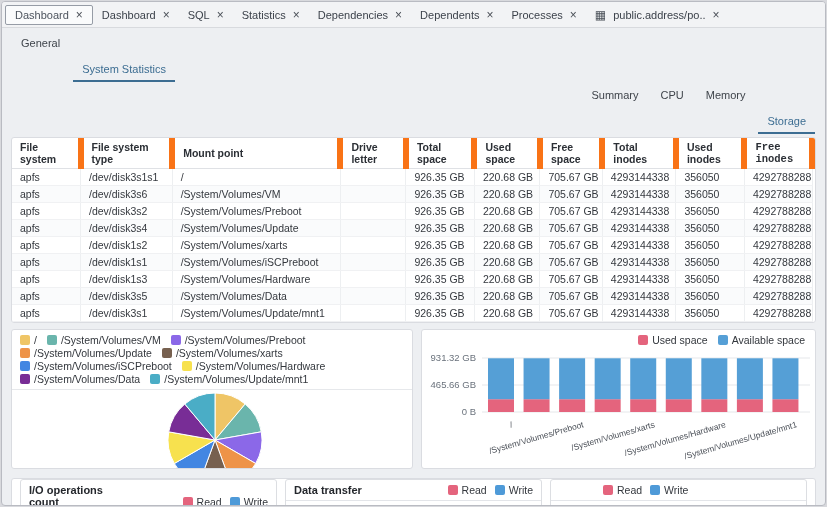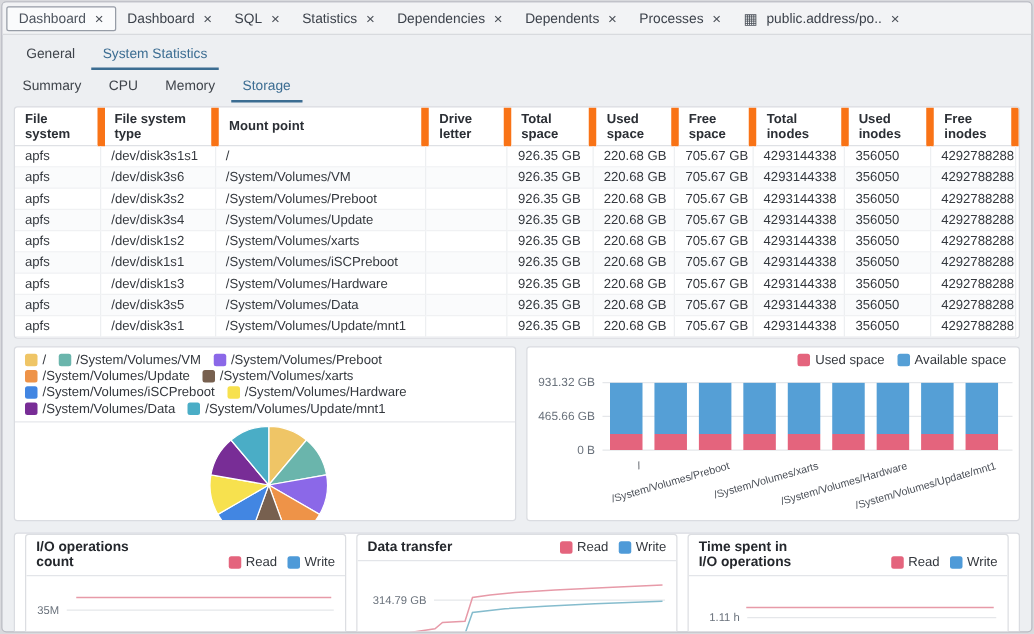--- a/index.html
+++ b/index.html
@@ -11,23 +11,23 @@
   .tabbar { display:flex; align-items:center; height:26px; background:#f2f3f5;
             border-bottom:1px solid #d8dade; padding:0 3px; }
   .tab { display:flex; align-items:center; gap:7px; padding:3px 9px; font-size:11px;
          color:#3c424b; white-space:nowrap; cursor:default;text-align:right; }
   .tab.active { background:#fafbfc; border:1px solid #969ca6; border-radius:2px; color:#4d545e; }
   .tab-close { font-size:12px; color:#4a4f57; line-height:10px; }
   .tab-table-icon { font-size:12px; color:#4a5058; line-height:10px; }
 
   
   .navrow { display:flex; gap:4px; padding:5px 10px 0 10px; }
-  .navrow.sub { padding-left:7px; padding-top:3px; }
+  .navrow.sub { padding-left:7px; padding-top:3px;justify-content:flex-end; }
   .nav-item { padding:4px 9px 5px; font-size:11px; color:#3f444b; cursor:default; border-bottom:2px solid transparent; }
-  .nav-item.active { color:#3c6d92; border-bottom-color:#3c6d92; }
+  .nav-item.active { color:#3c6d92; border-bottom-color:#3c6d92;margin-top:26px; }
 
   
   .content { padding:3px 9px 0 9px; }
   .panel { background:#fff; border:1px solid #dadce1; border-radius:3px; overflow:hidden; }
   .panel-hd { padding:4px 10px; font-size:11px; font-weight:bold; color:#24272c;
               border-bottom:1px solid #e3e5e9; background:#fff; }
 
   
   table.disk { width:100%; border-collapse:collapse; font-size:10.5px; color:#34383e; table-layout:fixed; }
   table.disk th { text-align:left; font-weight:bold; padding:3px 8px; color:#2b2f35;
@@ -118,21 +118,21 @@
             <tr id="disk-thead-row">
               <th style="width: 68px;">File system</th>
               <th style="width: 91px;">File system type</th>
               <th style="width: 167px;">Mount point</th>
               <th style="width: 65px;">Drive letter</th>
               <th style="width: 68px;">Total space</th>
               <th style="width: 65px;">Used space</th>
               <th style="width: 62px; margin-top: 16px;">Free space</th>
               <th style="width: 73px;">Total inodes</th>
               <th style="width: 68px;">Used inodes</th>
-              <th style="width: 67px;">Free inodes</th>
+              <th style="width: 67px; font-family: Liberation Mono, monospace;">Free inodes</th>
             </tr>
           </thead>
         <tbody id="disk-tbody">
             <tr>
               <td>apfs</td>
               <td>/dev/disk3s1s1</td>
               <td>/</td>
               <td></td>
               <td>926.35 GB</td>
               <td>220.68 GB</td>
@@ -380,21 +380,20 @@
             </div>
             <div><svg width="250" height="58">
                 <text x="55.199999999999996" y="34" text-anchor="end" font-size="9" fill="#6a727c">314.79 GB</text>
                 <line x1="61.199999999999996" y1="31" x2="246" y2="31" stroke="#e5e7ea" stroke-width="1"></line>
                 <polyline points="42,57 62,54 68,49 86,48 92,29 106,27 126,25 158,23 200,21 244,19" fill="none" stroke="#e79aa8" stroke-width="1.2"></polyline>
                 <polyline points="86,58 92,41 118,38 150,36 190,34 244,32" fill="none" stroke="#85bccd" stroke-width="1.2"></polyline>
               </svg></div>
           </div>
           <div class="io-panel">
             <div class="io-hd">
-              <span>Time spent in I/O operations</span>
               <span class="lg-wrap">
                 <span class="lg-item">
                   <span class="sw" style="background: rgb(228, 100, 125);"></span>
                   <span>Read</span>
                 </span>
                 <span class="lg-item">
                   <span class="sw" style="background: rgb(78, 154, 216);"></span>
                   <span>Write</span>
                 </span>
               </span>

